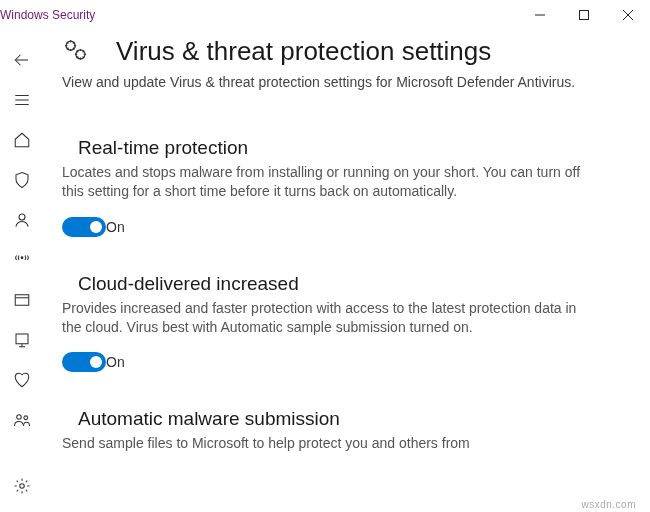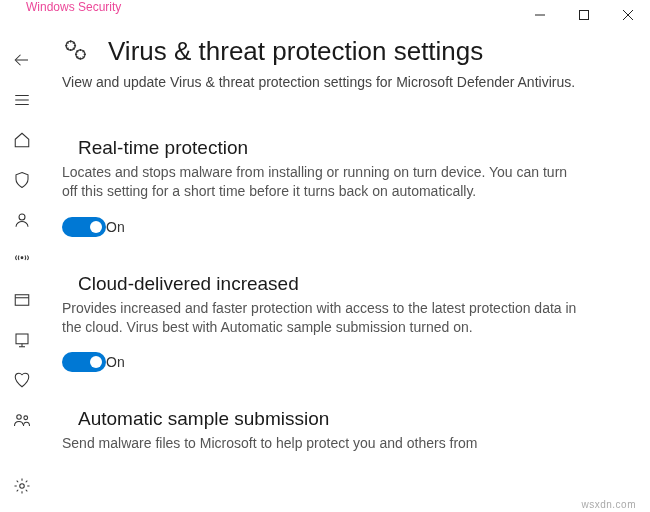--- a/index.html
+++ b/index.html
@@ -1,28 +1,28 @@
 <!DOCTYPE html>
 <html><head>
 <meta charset="utf-8">
 <style>
   * { box-sizing: border-box; }
   html, body { margin: 0; padding: 0; font-family: "Segoe UI", Arial, sans-serif; background: #fff; color: #1a1a1a; }
   .window { width: 650px; height: 512px; position: relative; overflow: hidden; }
-  .titlebar { height: 30px; display: flex; align-items: flex-start; justify-content: space-between; padding-left: 26px; font-size: 12px; color: #ec4899; }
+  .titlebar { height: 30px; display: flex; align-items: center; justify-content: space-between; padding-left: 0; font-size: 12px; color: #701a75; }
   .title-controls { display: flex; }
   .title-btn { width: 44px; height: 30px; display: flex; align-items: center; justify-content: center; font-size: 14px; color: #222; }
   .title-btn svg { display: block; }
   .body { display: flex; height: calc(512px - 30px); }
   .sidebar { width: 44px; display: flex; flex-direction: column; align-items: center; padding-top: 10px; }
   .sidebar-bottom { margin-top: auto; padding-bottom: 6px; }
   .side-btn { width: 44px; height: 40px; display: flex; align-items: center; justify-content: center; color: #333; }
   .side-btn svg { display:block; }
   .content { flex: 1; padding: 4px 36px 0 18px; overflow: hidden; }
-  .page-head { display: flex; align-items: center; gap: 20px; margin-bottom: 6px; margin-top: 2px;}
+  .page-head { display: flex; align-items: center; gap: 28px; margin-bottom: 6px; margin-top: 2px;}
   .page-title { font-size: 26px; font-weight: 400; margin: 0; }
   .page-desc { font-size: 14px; color: #444; margin: 0 0 45px 0; max-width: 520px; line-height: 1.35; }
   .section { margin-bottom: 36px; max-width: 520px; }
   .section h2 { font-size: 19px; font-weight: 400; margin: 0 0 4px 16px; }
   .section p { font-size: 14px; color: #555; margin: 0 0 16px 0; line-height: 1.35; }
   .toggle-row { display: flex; align-items: center; }
   .toggle { width: 44px; height: 20px; border-radius: 10px; background: #0078d4; position: relative; }
   .toggle::after { content:""; position:absolute; width:12px; height:12px; background:#fff; border-radius:50%; top:4px; right:4px; }
   .toggle-label { font-size: 14px; color: #333; }
   .watermark { position: absolute; right: 14px; bottom: 2px; font-size: 10px; color: #aaa; letter-spacing: 0.5px; }
@@ -140,37 +140,37 @@
             <circle cx="17" cy="16" r="4.2"></circle>
               <path d="M17 11 L17 13 M17 19 L17 21 M12 16 L14 16 M20 16 L22 16 M13.5 12.5 L15 14 M19 18 L20.5 19.5 M13.5 19.5 L15 18 M19 14 L20.5 12.5"></path>
           </svg>
         </span>
         <h1 class="page-title">Virus &amp; threat protection settings</h1>
       </div>
       <p class="page-desc">View and update Virus &amp; threat protection settings for Microsoft Defender Antivirus.</p>
 
       <div class="section">
         <h2>Real-time protection</h2>
-        <p>Locates and stops malware from installing or running on turn device. You can turn off this setting for a short time before it turns back on automatically.</p>
+        <p>Locates and stops malware from installing or running on your short. You can turn off this setting for a short time before it turns back on automatically.</p>
         <div class="toggle-row">
           <div class="toggle"></div>
           <span class="toggle-label">On</span>
         </div>
       </div>
 
       <div class="section">
         <h2>Cloud-delivered increased</h2>
         <p>Provides increased and faster protection with access to the latest protection data in the cloud. Virus best with Automatic sample submission turned on.</p>
         <div class="toggle-row">
           <div class="toggle"></div>
           <span class="toggle-label">On</span>
         </div>
       </div>
 
       <div class="section" style="margin-bottom:0;">
-        <h2>Automatic sample submission</h2>
-        <p>Send malware files to Microsoft to help protect you and others from</p>
+        <h2>Automatic malware submission</h2>
+        <p>Send sample files to Microsoft to help protect you and others from</p>
       </div>
     </div>
   </div>
 
   <div class="watermark">wsxdn.com</div>
 </div>
 
 </body></html>

